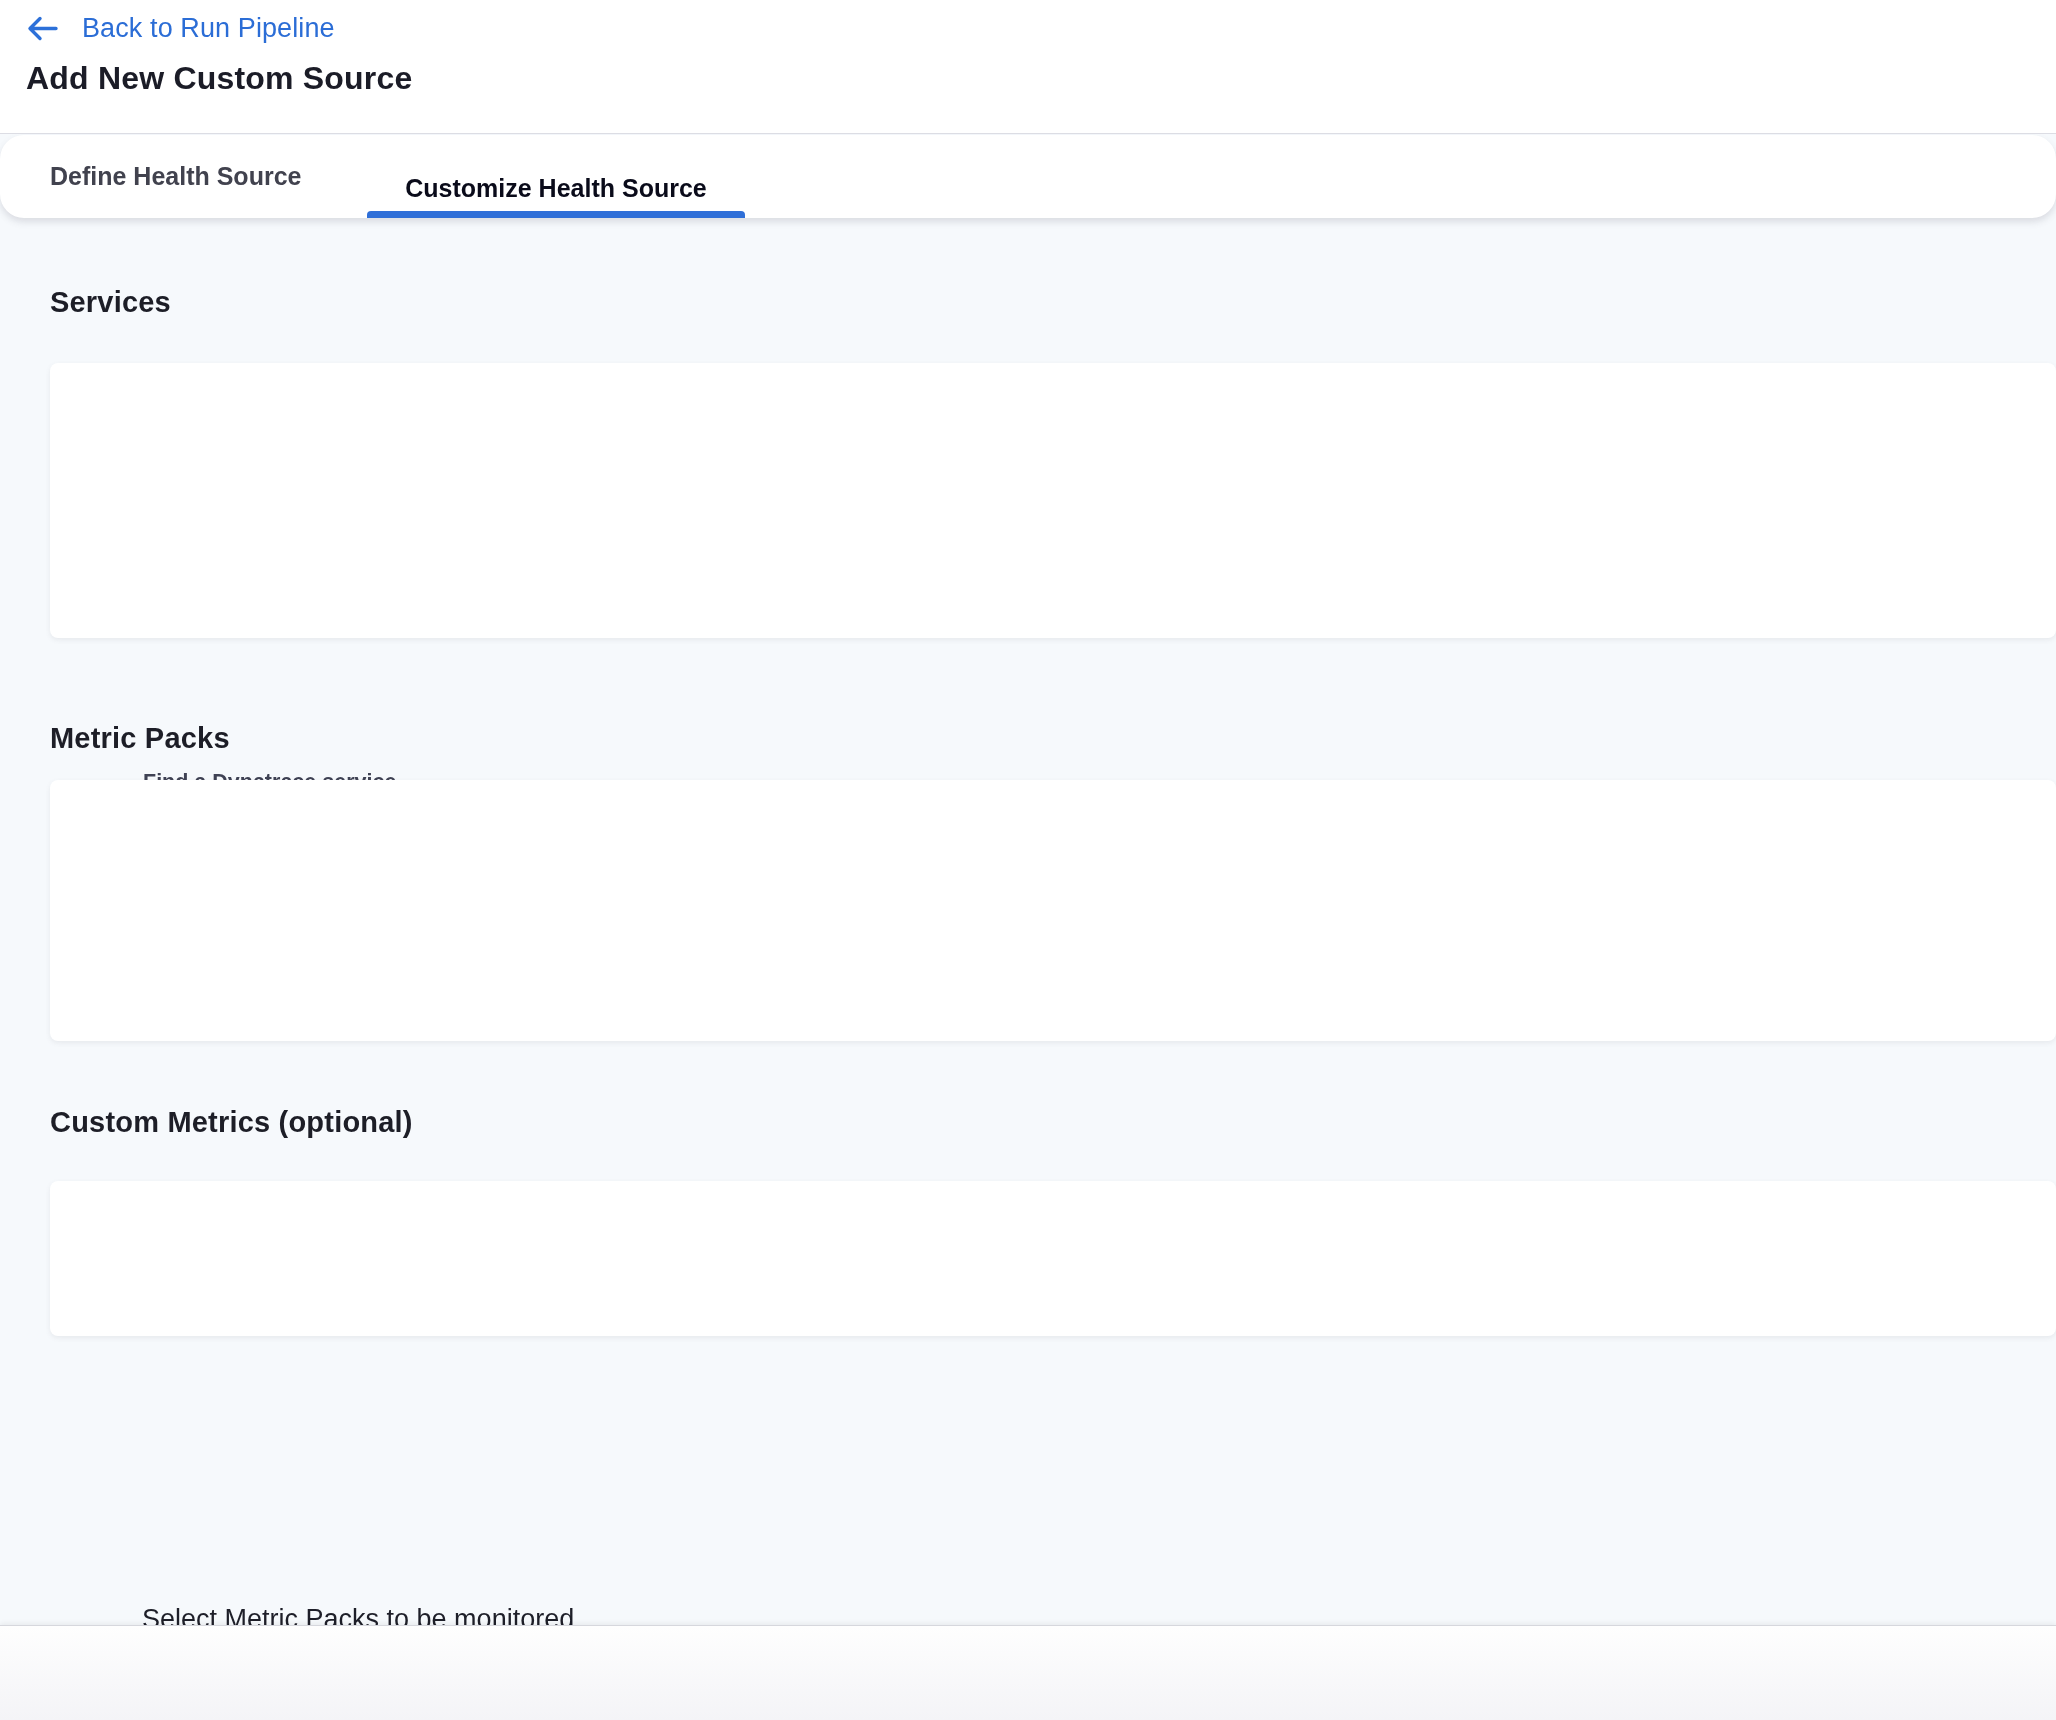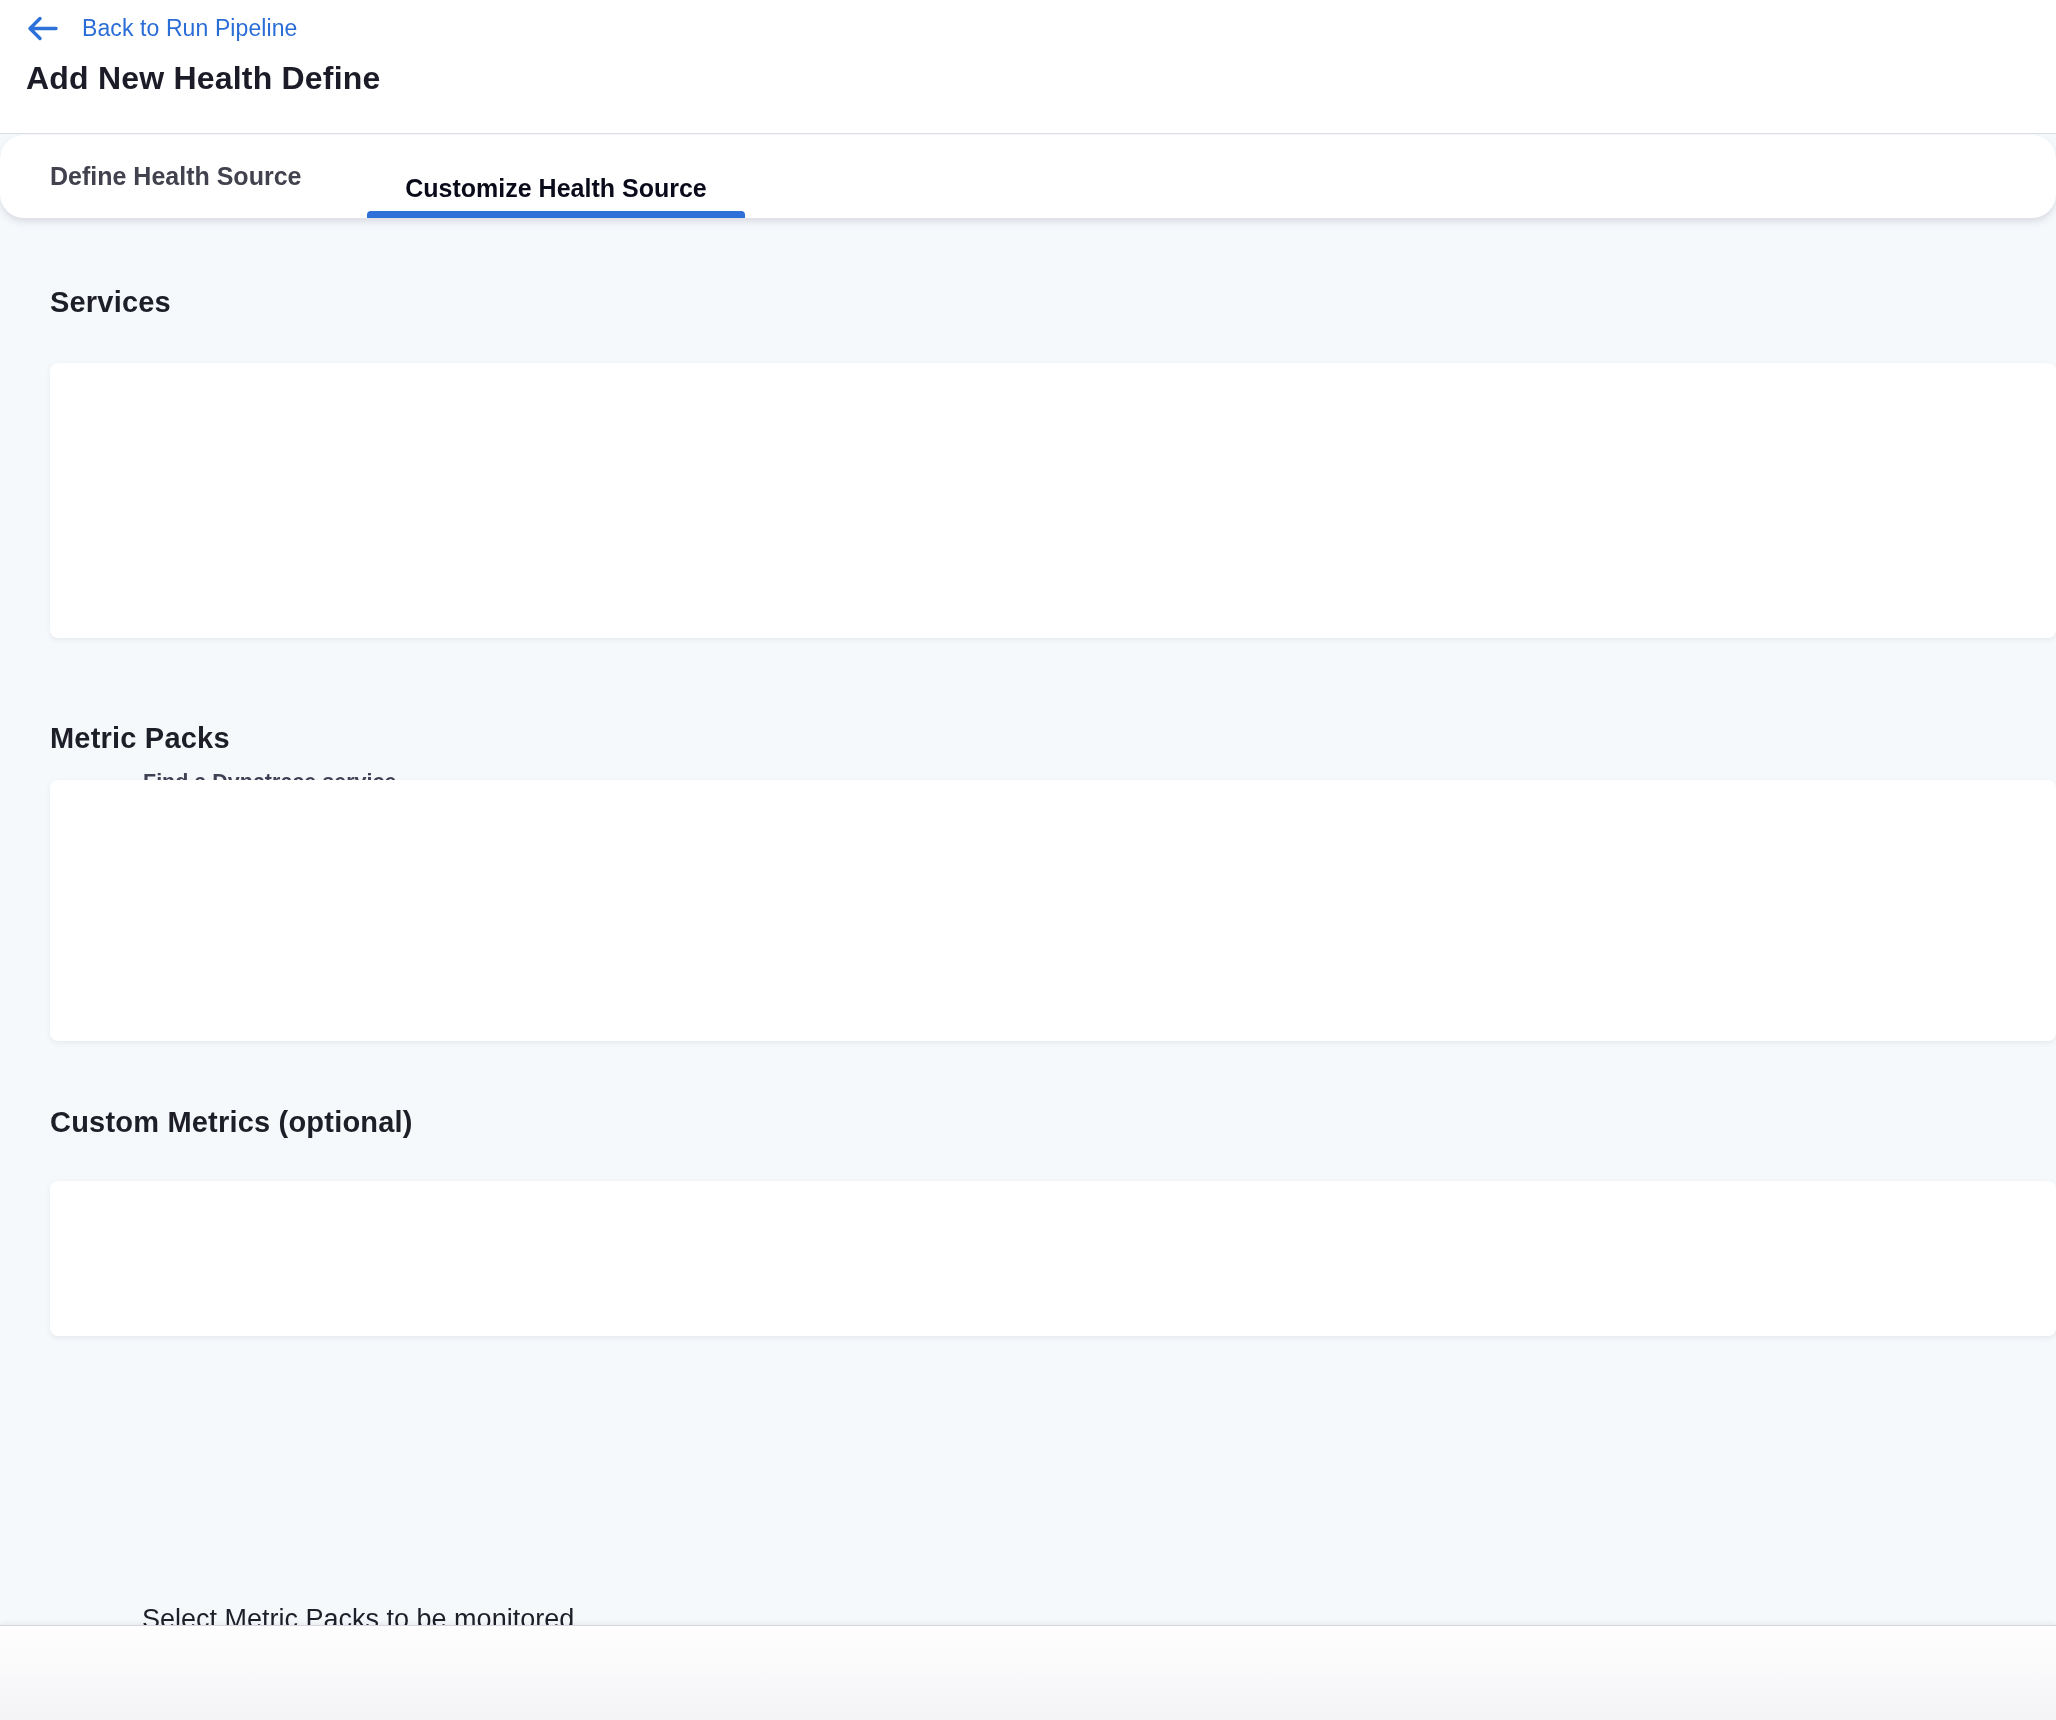--- a/index.html
+++ b/index.html
@@ -16,21 +16,21 @@
   .header {
     position:absolute; top:0; left:0; width:2056px; height:134px;
     background:#ffffff; border-bottom:1px solid #dcdde4; z-index:30;
   }
   .back-row {
     position:absolute; left:26px; top:10px; height:36px;
     display:flex; align-items:center; gap:24px; cursor:pointer;
   }
   .back-row svg { display:block; }
   .back-link {
-    color:#2b6dd6; font-size:23px; font-weight:500; letter-spacing:.1px;
+    color:#2b6dd6; font-size:27px; font-weight:500; letter-spacing:.1px;
   }
   .page-title {
     position:absolute; left:26px; top:60px;
     font-size:32px; font-weight:700; color:#1b1c27; letter-spacing:.2px;
   }
 
   
   .tabbar {
     position:absolute; top:135px; left:0; width:2056px; height:83px;
     background:#ffffff; z-index:20;
@@ -129,21 +129,21 @@
 
   <div class="header">
     <div class="back-row">
       <span>
         <svg width="32" height="27" viewBox="0 0 32 27">
           <path d="M14 3.5 L4 13.5 L14 23.5 M4.7 13.5 H30" fill="none" stroke="#2c70d9" stroke-width="3.4" stroke-linecap="round" stroke-linejoin="round"></path>
         </svg>
       </span>
       <span class="back-link">Back to Run Pipeline</span>
     </div>
-    <div class="page-title">Add New Health Define</div>
+    <div class="page-title">Add New Custom Source</div>
   </div>
 
   <div class="tabbar">
     <div class="tab tab-define">Define Health Source</div>
     <div class="tab tab-customize">Customize Health Source</div>
     <div class="tab-underline"></div>
   </div>
 
   <div class="section-heading h-services">Services</div>
 

